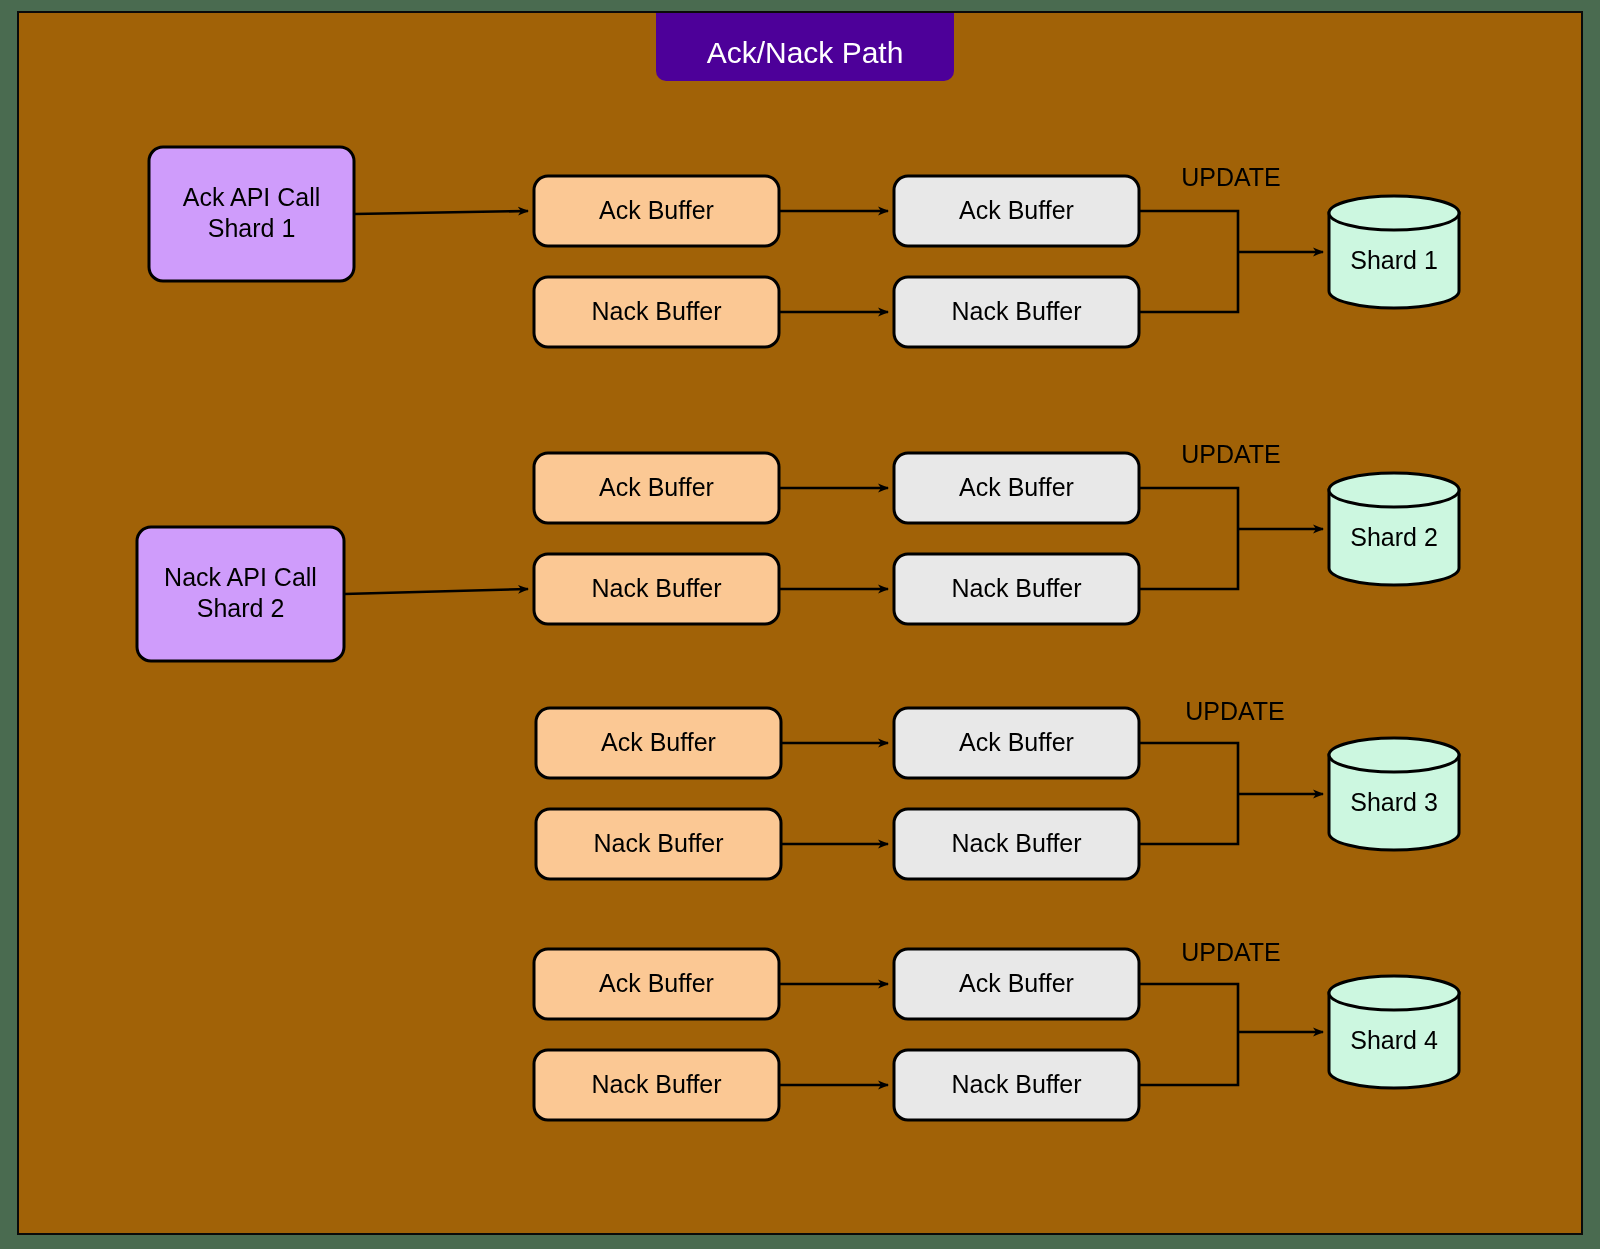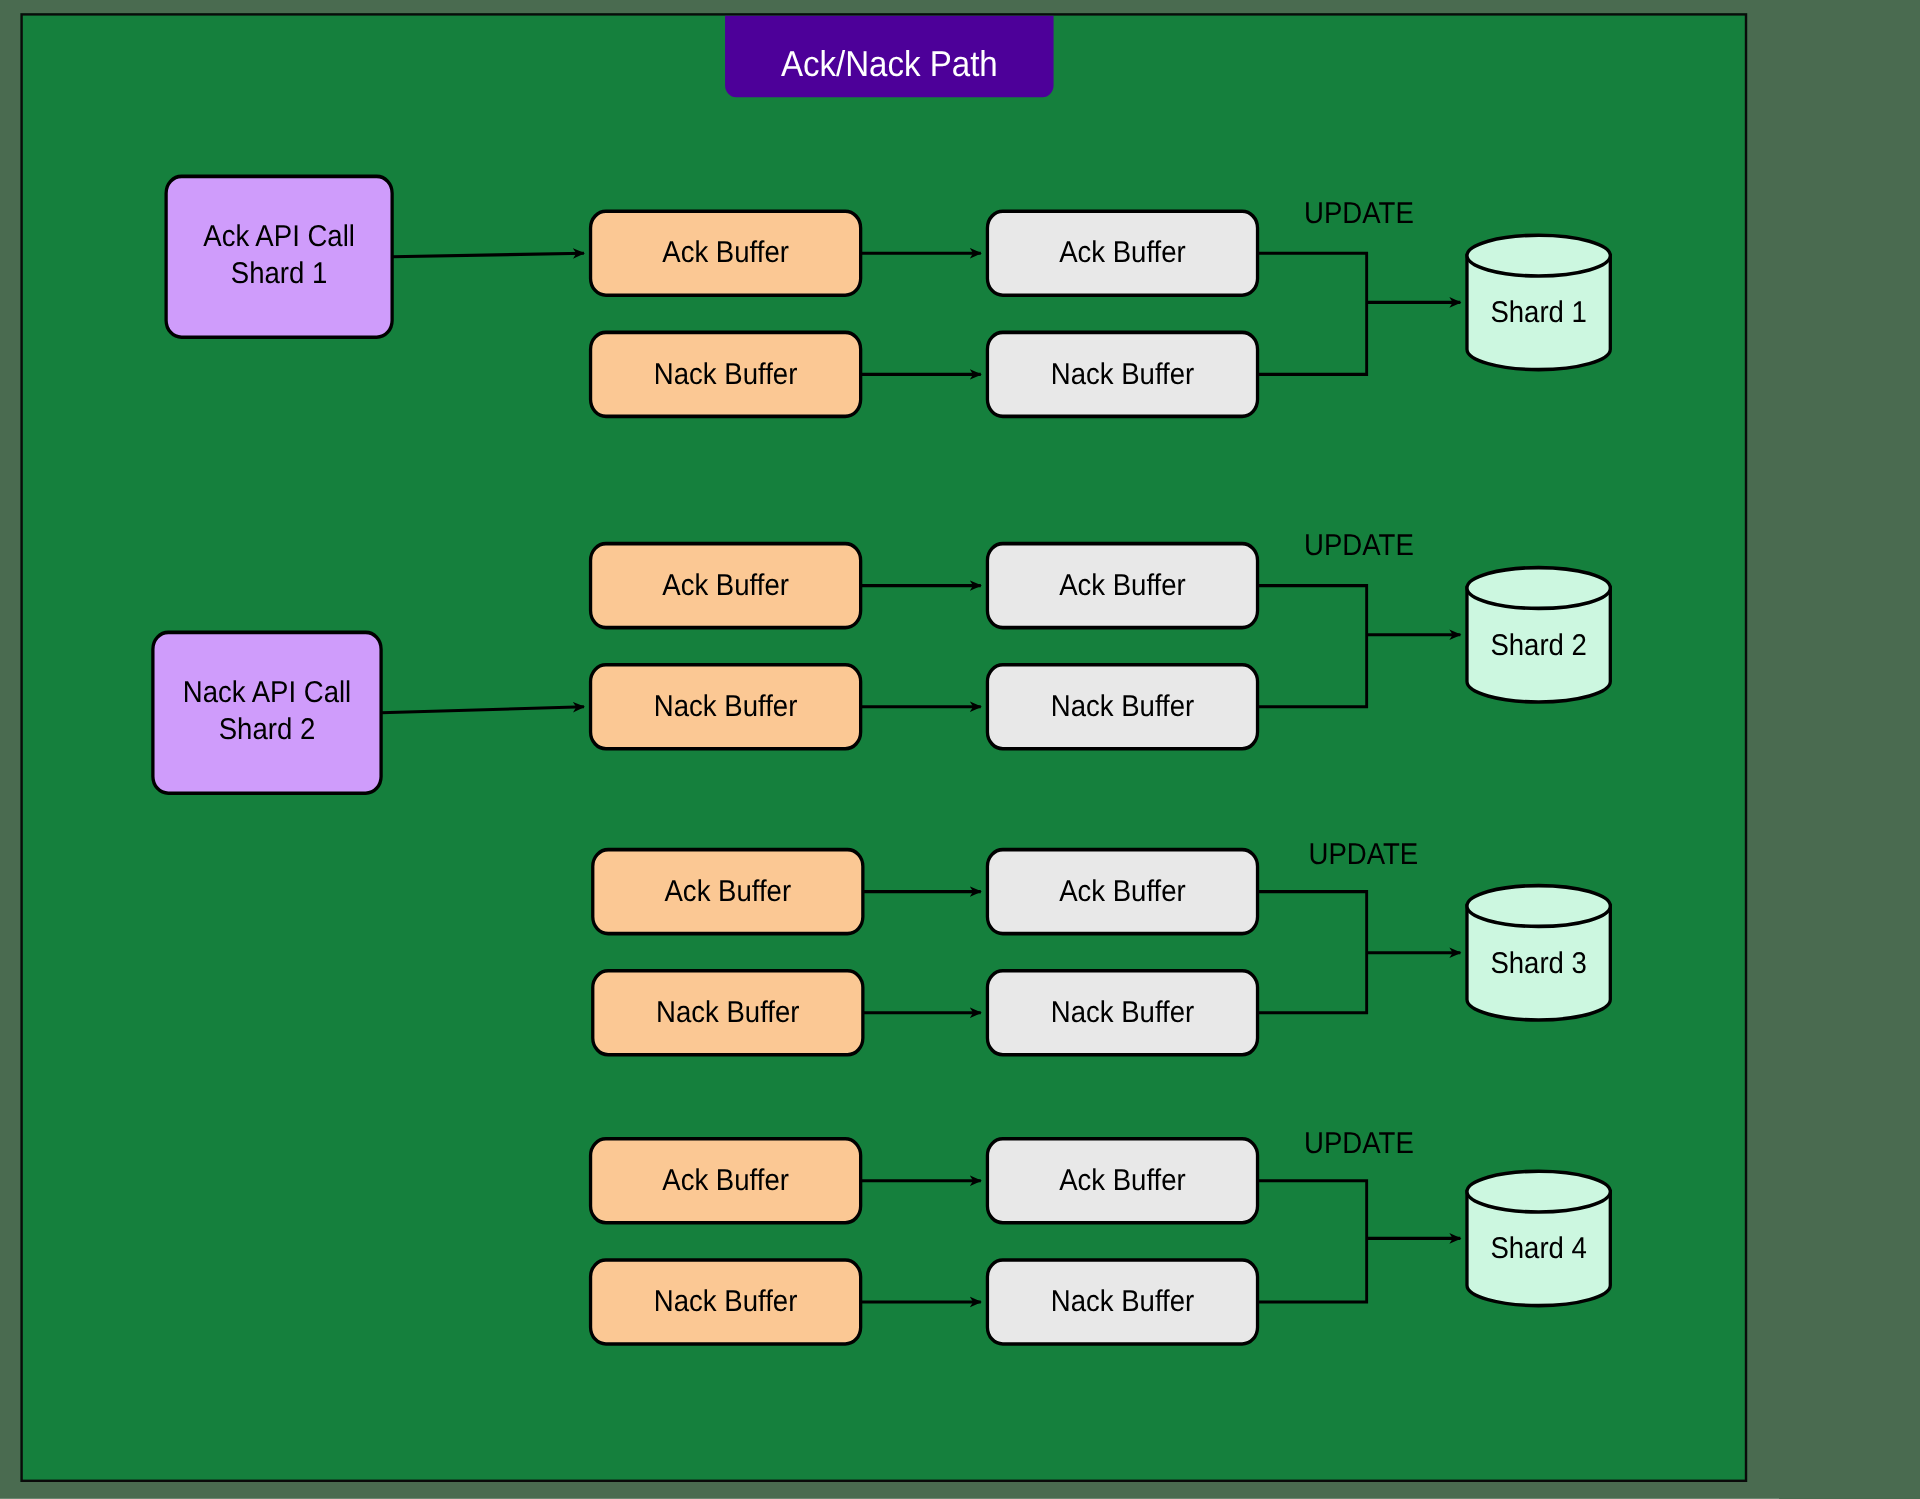--- a/index.html
+++ b/index.html
@@ -18,23 +18,23 @@
     position: relative;
     width: 1600px;
     height: 1249px;
     background: #4a6b50;
     box-sizing: border-box;
   }
   #canvas {
     position: absolute;
     left: 17px;
     top: 11px;
-    width: 1439px;
+    width: 1566px;
     height: 1224px;
-    background: #15803d;
+    background: #a16207;
     border: 2px solid #0a0a0a;
     box-sizing: border-box;
     overflow: hidden;
   }
   svg.diagram {
     position: absolute;
     left: 0;
     top: 0;
     width: 100%;
     height: 100%;

